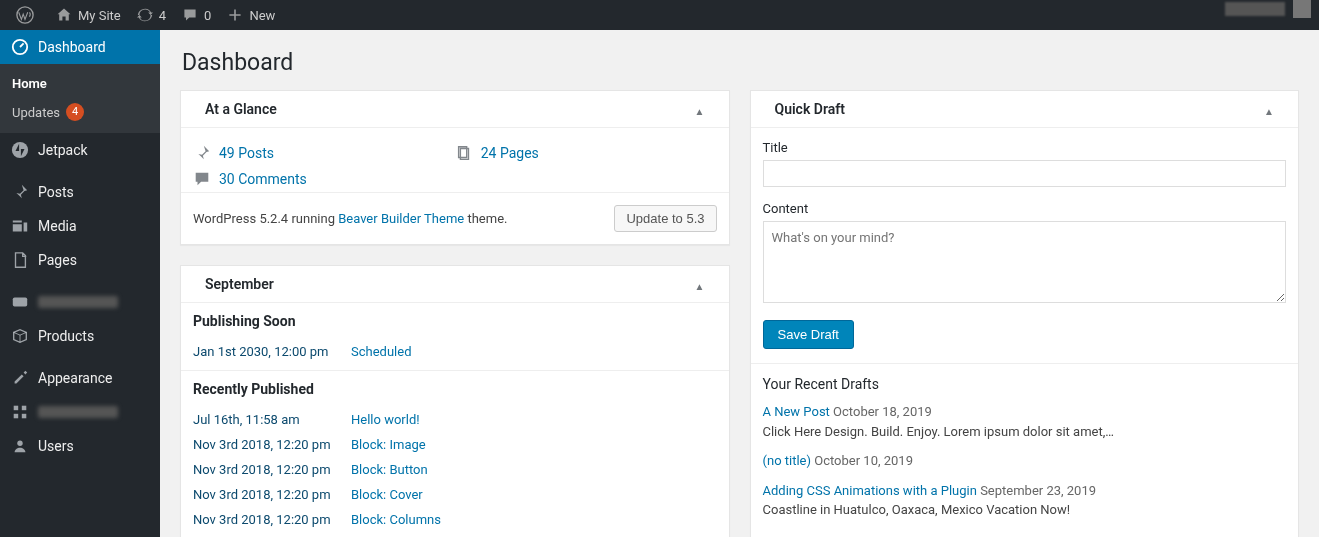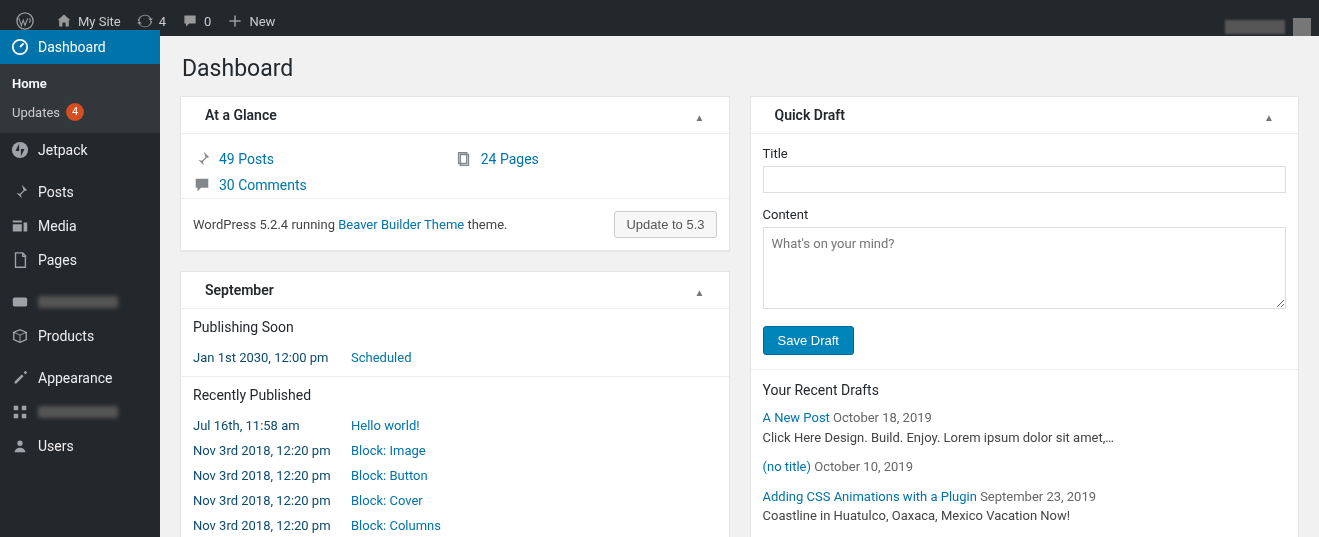--- a/index.html
+++ b/index.html
@@ -1,20 +1,20 @@
 <!DOCTYPE html>
 <html><head>
 <meta charset="utf-8">
 <style>
 *{box-sizing:border-box;margin:0;padding:0}
 body{font-family:-apple-system,BlinkMacSystemFont,"Segoe UI",Roboto,sans-serif;font-size:13px;color:#444;background:#f1f1f1;width:1319px}
 a{text-decoration:none;cursor:pointer}
 
 
-#adminbar{height:36px;background:#23282d;color:#ccc;display:flex;align-items:flex-end;padding:0 8px;font-size:13px}
+#adminbar{height:30px;background:#23282d;color:#ccc;display:flex;align-items:flex-start;padding:0 8px;font-size:13px}
 #adminbar .ab-item{display:flex;align-items:center;padding:0 8px;height:30px;color:#ccc}
 #adminbar .ab-icon{margin-right:6px;opacity:.7}
 #adminbar .right{margin-left:auto;display:flex;align-items:center}
 #adminbar .userblur{width:60px;height:14px;background:#555;filter:blur(1px);margin-right:8px}
 #adminbar .avatar{width:18px;height:18px;background:#777}
 
 
 #adminmenuwrap{position:absolute;top:30px;left:0;bottom:0;width:160px;background:#23282d}
 #adminmenu{list-style:none}
 #adminmenu li.top{display:flex;align-items:center;height:34px;padding:0 10px;color:#eee;font-size:14px;position:relative}
@@ -41,21 +41,21 @@
 
 .glance-stats{display:flex;flex-wrap:wrap}
 .glance-stats .gitem{width:50%;display:flex;align-items:center;padding:4px 0;color:#0073aa;font-size:14px}
 .glance-stats .gitem .gicon{color:#82878c;margin-right:8px}
 .glance-footer{border-top:1px solid #eee;margin:0 -12px -12px -12px;padding:12px;display:flex;align-items:center;font-size:13px;color:#444}
 .glance-footer a{color:#0073aa}
 .btn{border:1px solid #ccc;background:#f7f7f7;color:#555;padding:5px 11px;border-radius:3px;font-size:13px;cursor:pointer;margin-left:auto}
 
 
 .activity .sect{margin:-12px -12px 0 -12px}
-.activity .subh{padding:10px 12px;font-size:14px;color:#23282d;font-weight:400}
+.activity .subh{padding:10px 12px;font-size:14px;color:#23282d;font-weight:700}
 .activity .arow{display:flex;align-items:center;padding:5px 12px;font-size:13px}
 .activity .arow .adate{width:158px;color:#0c4a6e}
 .activity .arow a{color:#0073aa}
 .activity .sep{border-top:1px solid #eee;margin-top:6px}
 
 
 .qd label{display:block;font-size:13px;color:#23282d;margin-bottom:5px}
 .qd input[type=text]{width:100%;padding:5px 8px;border:1px solid #ddd;font-size:13px;background:#fff}
 .qd textarea{width:100%;padding:8px;border:1px solid #ddd;font-size:13px;height:82px;resize:vertical;font-family:inherit}
 .qd .field{margin-bottom:14px}

